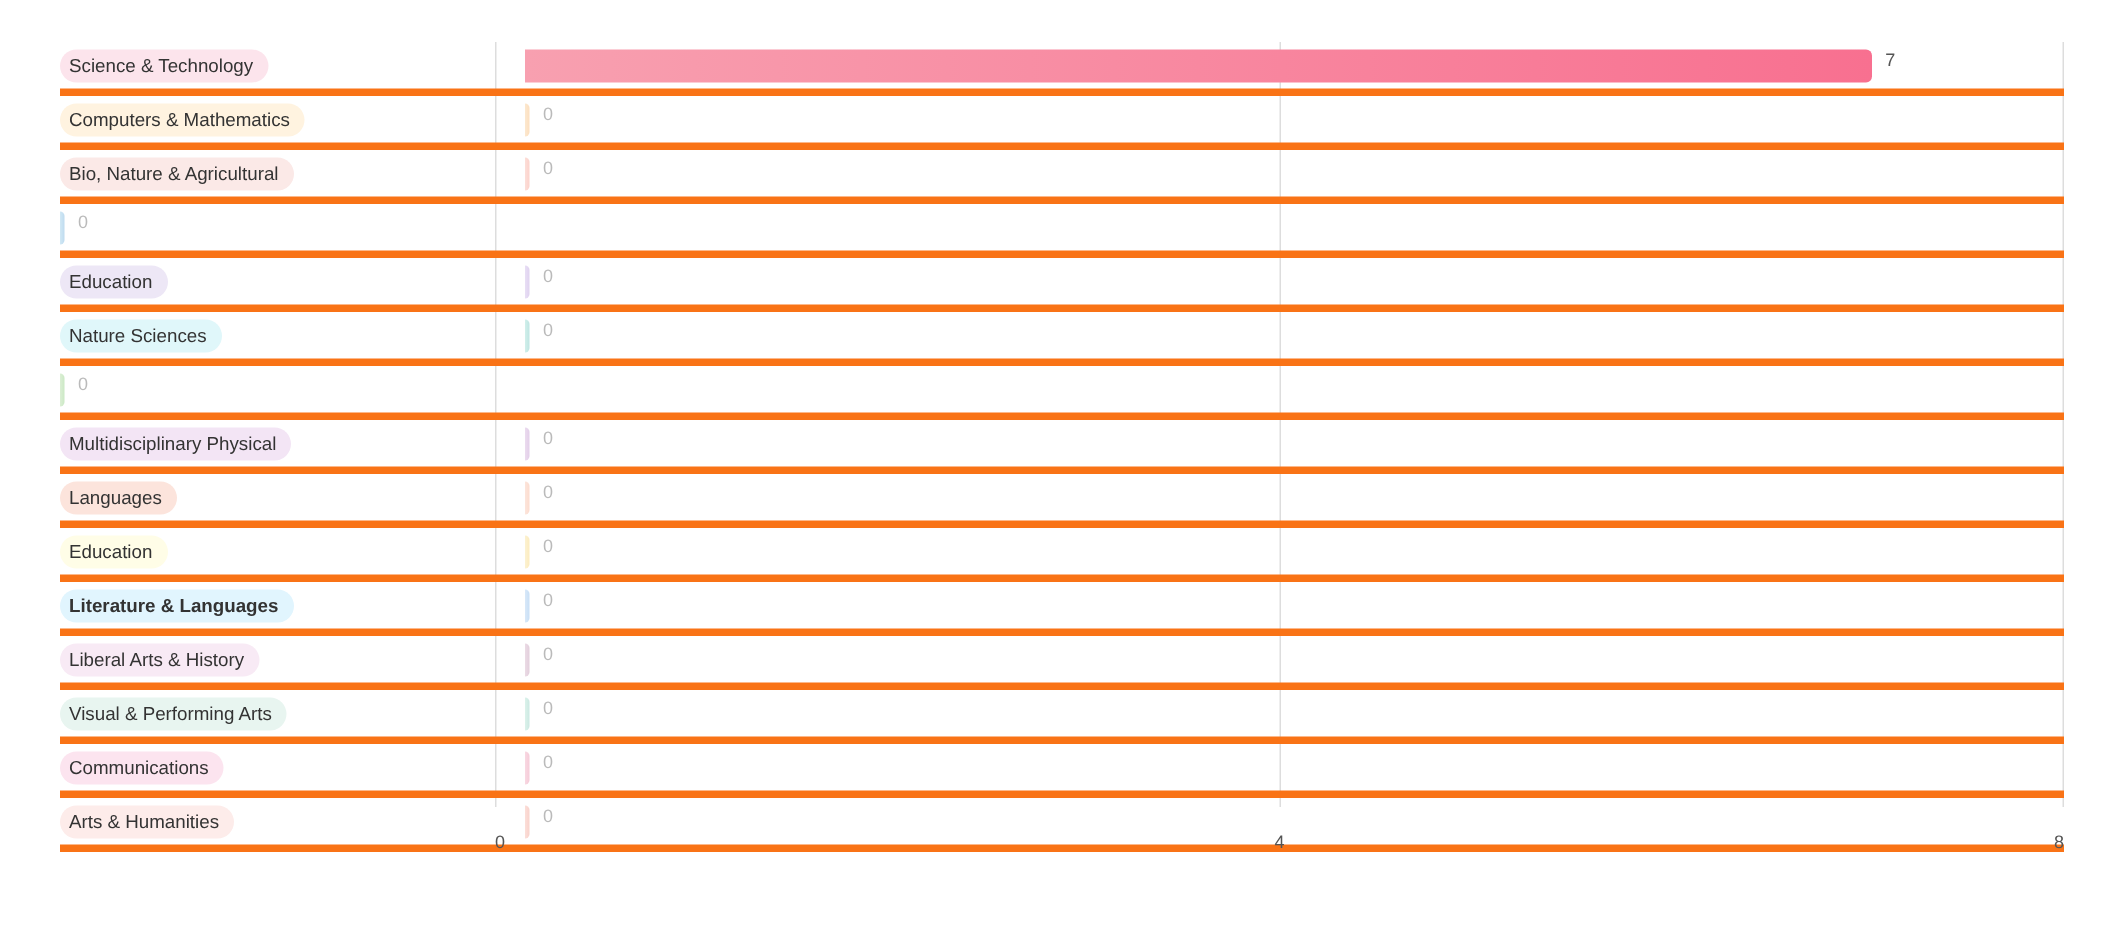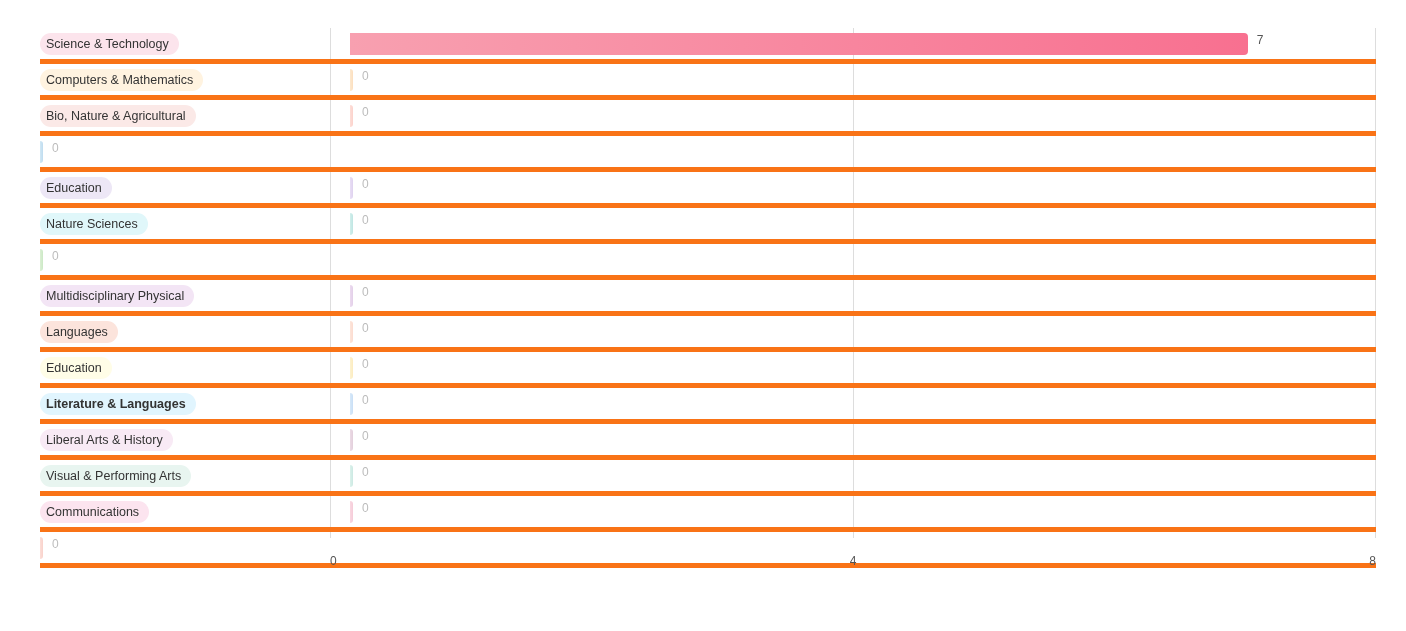--- a/index.html
+++ b/index.html
@@ -296,20 +296,23 @@
           <div class="bar-label-container">
             <span class="bar-label label-bg-rose">Communications</span>
           </div>
           <div class="bar-track">
             <div class="bar-fill color-rose" style="width: 3px; opacity: 0.4;">
               <span class="bar-value">0</span>
             </div>
           </div>
         </div>
         <div class="bar-row">
+          <div class="bar-label-container">
+            <span class="bar-label label-bg-coral">Arts &amp; Humanities</span>
+          </div>
           <div class="bar-track">
             <div class="bar-fill color-coral" style="width: 3px; opacity: 0.4;">
               <span class="bar-value">0</span>
             </div>
           </div>
         </div>
       </div>
 
     <div class="x-axis" id="x-axis">
     <span class="x-label">0</span>

